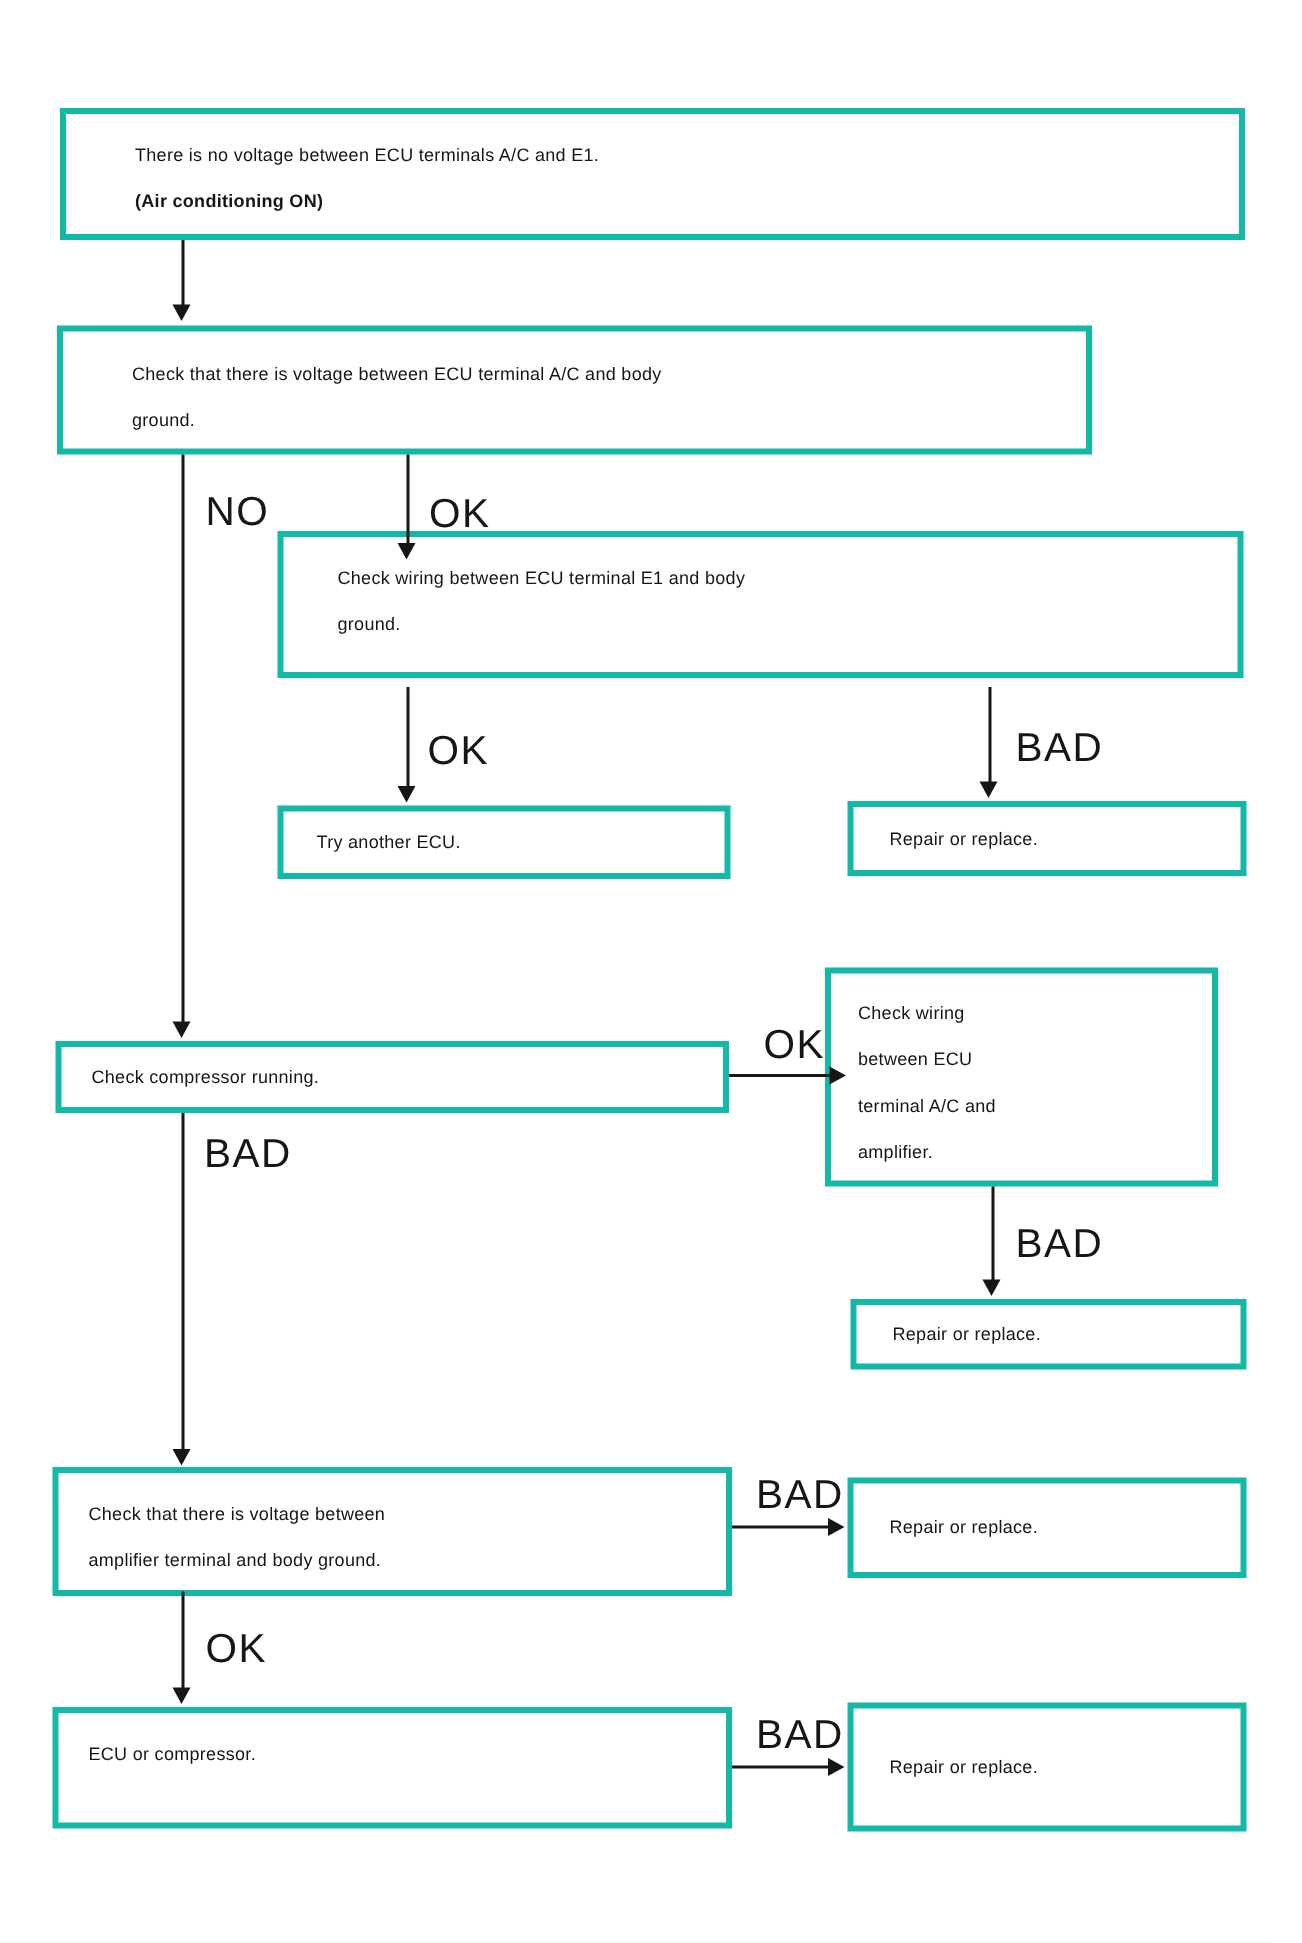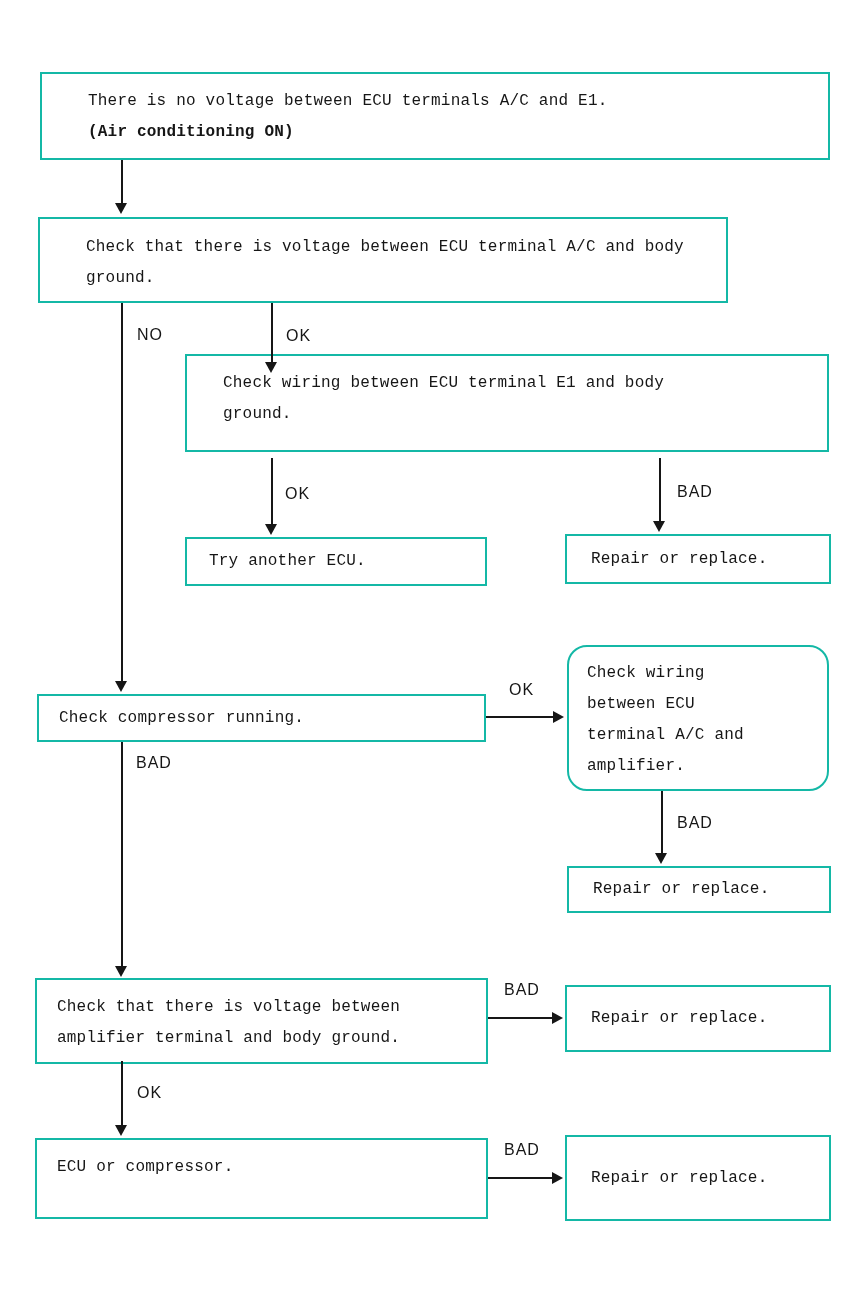--- a/index.html
+++ b/index.html
@@ -7,59 +7,58 @@
     position: relative;
     width: 868px;
     height: 1295px;
     background: #ffffff;
     font-family: "Liberation Sans", "DejaVu Sans", sans-serif;
     color: #161616;
     overflow: hidden;
   }
   .node {
     position: absolute;
-    border: 2px solid #14b8a6;
+    border: 4px solid #14b8a6;
     background: #ffffff;
     box-sizing: border-box;
-    font-size: 16px;
+    font-size: 12px;
     line-height: 31px;
     letter-spacing: 0.2px;
-    font-family: Liberation Mono, monospace;
   }
   .node .ln { display: block; }
   .vcenter { display: flex; align-items: center; }
   .bold { font-weight: 700; }
   .vline { position: absolute; width: 2px; background: #161616; }
   .hline { position: absolute; height: 2px; background: #161616; }
   .arrow-down {
     position: absolute; width: 0; height: 0;
     border-left: 6px solid transparent;
     border-right: 6px solid transparent;
     border-top: 11px solid #161616;
   }
   .arrow-right {
     position: absolute; width: 0; height: 0;
     border-top: 6px solid transparent;
     border-bottom: 6px solid transparent;
     border-left: 11px solid #161616;
   }
   .clabel {
     position: absolute;
-    font-size: 16px;
+    font-size: 27px;
     letter-spacing: 1px;
     white-space: nowrap;
   }
   
   #node-start        { left: 40px;  top: 72px;   width: 790px; height: 88px;  padding: 12px 20px 0 46px; }
   #node-volt-ac      { left: 38px;  top: 217px;  width: 690px; height: 86px;  padding: 13px 20px 0 46px; }
   #node-wiring-e1    { left: 185px; top: 354px;  width: 644px; height: 98px;  padding: 12px 20px 0 36px; }
   #node-try-ecu      { left: 185px; top: 537px;  width: 302px; height: 49px;  padding-left: 22px; }
   #node-repair-1     { left: 565px; top: 534px;  width: 266px; height: 50px;  padding-left: 24px; }
   #node-compressor   { left: 37px;  top: 694px;  width: 449px; height: 48px;  padding-left: 20px; }
-  #node-wiring-amp   { left: 567px; top: 645px;  width: 262px; height: 146px; padding: 11px 10px 16px 18px; border-radius: 20px; }
+  #node-wiring-amp   { left: 550px; top: 645px;  width: 262px; height: 146px; padding: 11px 10px 16px 18px; }
   #node-repair-2     { left: 567px; top: 866px;  width: 264px; height: 47px;  padding-left: 24px; }
   #node-volt-amp     { left: 35px;  top: 978px;  width: 453px; height: 86px;  padding: 12px 14px 0 20px; }
   #node-repair-3     { left: 565px; top: 985px;  width: 266px; height: 67px;  padding-left: 24px; }
   #node-wiring-comp  { left: 35px;  top: 1138px; width: 453px; height: 81px;  padding: 12px 14px 0 20px; }
   #node-repair-4     { left: 565px; top: 1135px; width: 266px; height: 86px;  padding-left: 24px; }
 </style>
 </head>
 <body>
 
 <div class="page">

